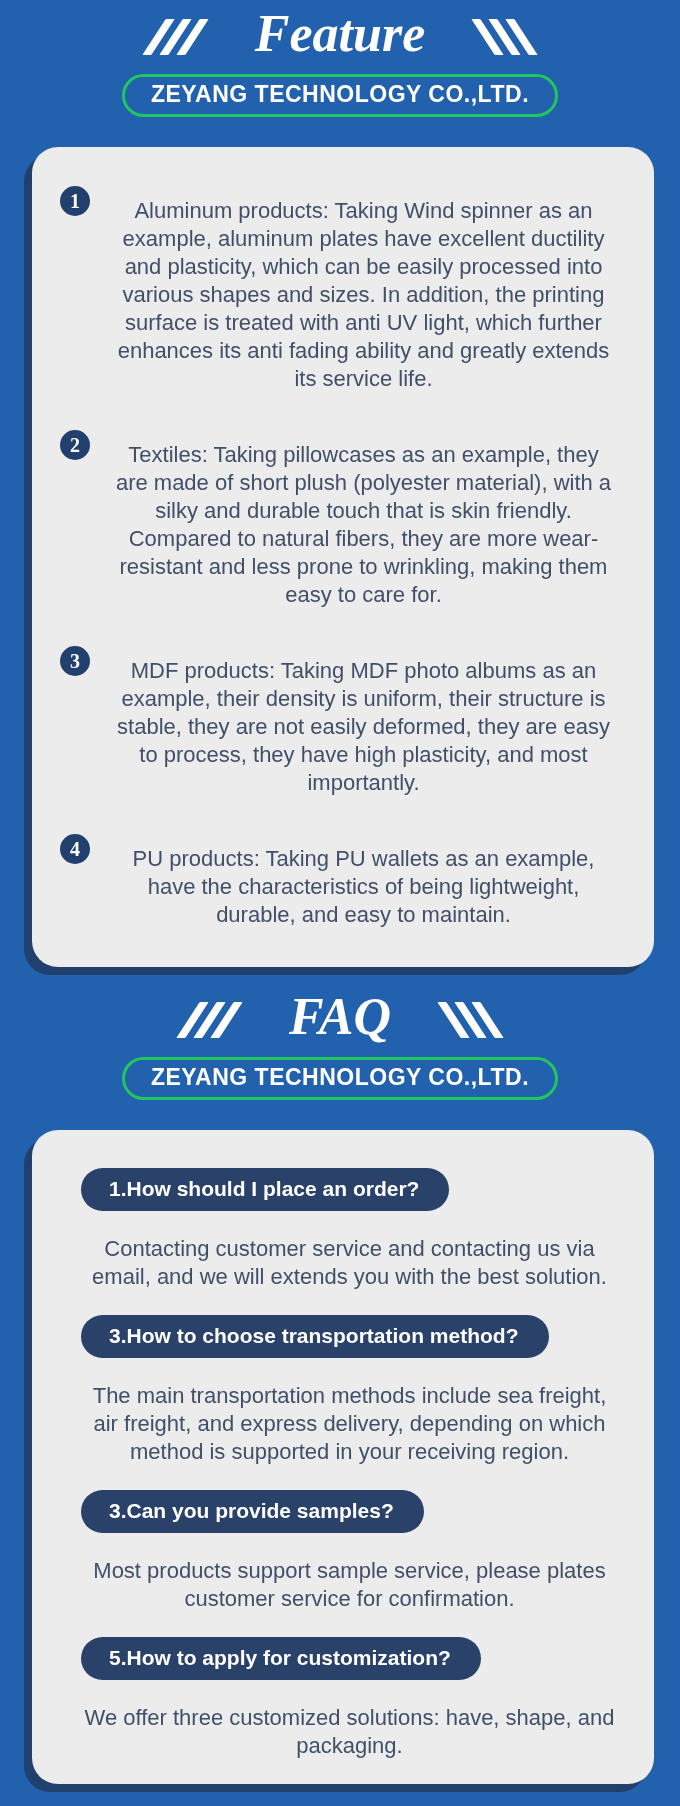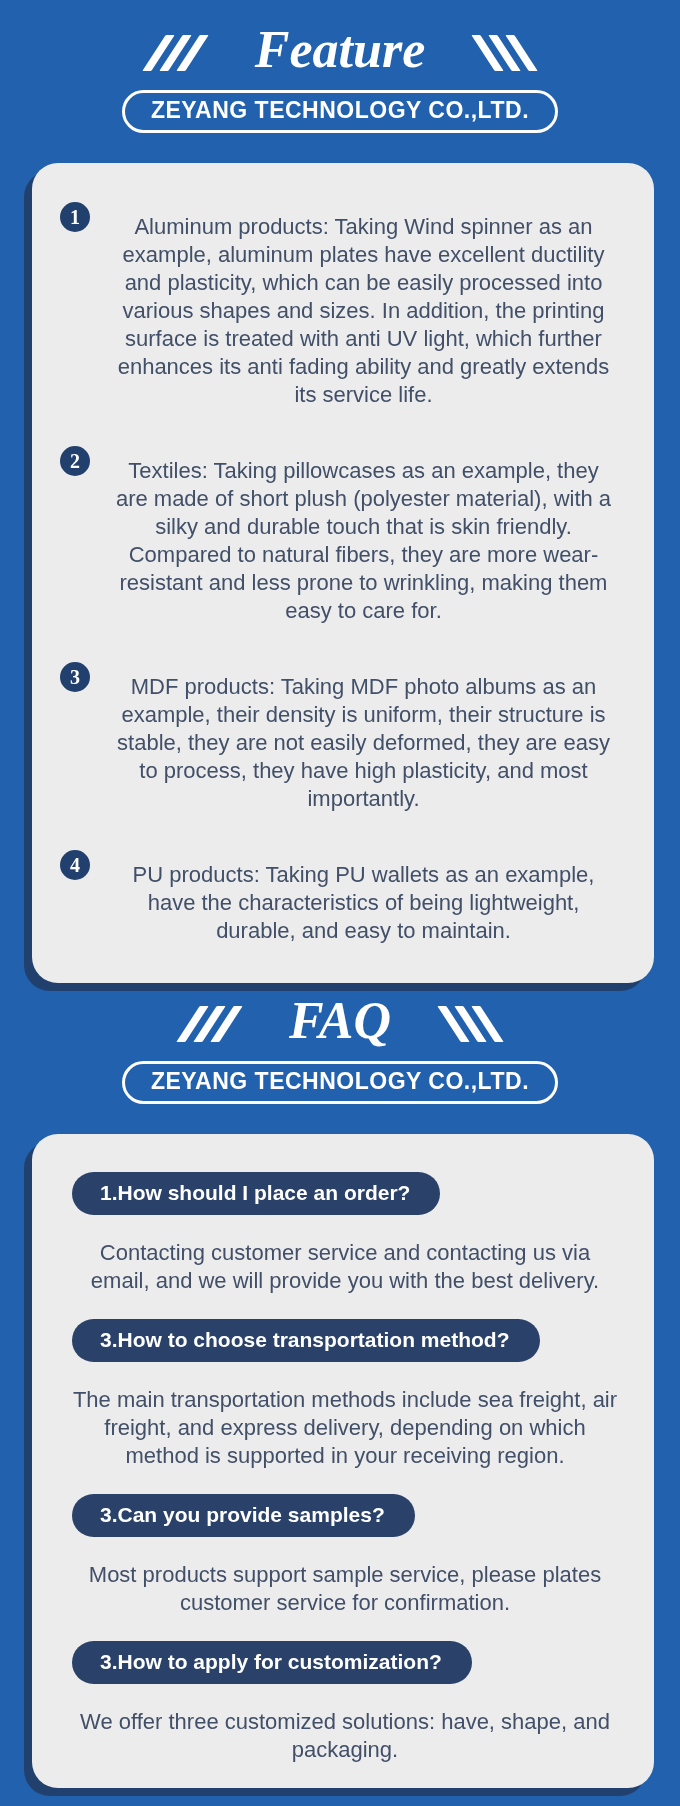--- a/index.html
+++ b/index.html
@@ -4,22 +4,22 @@
 <style>
   html, body {
     margin: 0;
     padding: 0;
     width: 680px;
     height: 1806px;
     background: #2261ae;
     font-family: "Liberation Sans", sans-serif;
     overflow: hidden;
   }
-  .section-header { text-align: center; padding-top: 20px; }
-  .faq-header { padding-top: 8px; }
+  .section-header { text-align: center; padding-top: 4px; }
+  .faq-header { padding-top: 20px; }
   .header-row {
     display: flex;
     align-items: center;
     justify-content: center;
     gap: 58px;
     height: 66px;
   }
   .section-title {
     font-family: "Liberation Serif", serif;
     font-style: italic;
@@ -28,21 +28,21 @@
     font-size: 52px;
     line-height: 1;
     padding-bottom: 6px;
   }
   .slash-group { display: flex; gap: 8px; }
   .slash { width: 9px; height: 36px; background: #ffffff; border-radius: 1px; }
   .slash-left .slash  { transform: skewX(-33deg); }
   .slash-right .slash { transform: skewX(33deg); }
   .company-pill {
     display: inline-block;
-    border: 3px solid #ffffff;
+    border: 3px solid #22c55e;
     border-radius: 24px;
     color: #ffffff;
     font-size: 23px;
     font-weight: bold;
     letter-spacing: 0.5px;
     padding: 4px 26px 6px 26px;
     margin-top: 4px;
   }
   .card {
     background: #ececec;
@@ -66,21 +66,21 @@
     margin-right: 13px;
     margin-top: 1px;
   }
   .feature-text, .answer {
     font-size: 22px;
     line-height: 28px;
     color: #414f68;
     margin: 12px;
     text-align: center;
   }
-  .faq-card { padding: 38px 24px 24px 28px; }
+  .faq-card { padding: 38px 24px 24px 37px; }
   .q-pill {
     display: inline-block;
     background: #2a4169;
     color: #ffffff;
     font-size: 21px;
     font-weight: bold;
     border-radius: 22px;
     padding: 9px 30px 10px 28px;
     margin: 0 0 12px 12px;
   }
@@ -142,28 +142,28 @@
         <div class="slash"></div>
         <div class="slash"></div>
       </div>
     </div>
     <div class="company-pill">ZEYANG TECHNOLOGY CO.,LTD.</div>
   </div>
 
   <div class="card faq-card">
     <div class="qa-block">
       <div class="q-pill">1.How should I place an order?</div>
-      <p class="answer">Contacting customer service and contacting us via email, and we will provide you with the best delivery.</p>
+      <p class="answer">Contacting customer service and contacting us via email, and we will extends you with the best solution.</p>
     </div>
     <div class="qa-block">
       <div class="q-pill">3.How to choose transportation method?</div>
       <p class="answer">The main transportation methods include sea freight, air freight, and express delivery, depending on which method is supported in your receiving region.</p>
     </div>
     <div class="qa-block">
       <div class="q-pill">3.Can you provide samples?</div>
       <p class="answer">Most products support sample service, please plates customer service for confirmation.</p>
     </div>
     <div class="qa-block">
-      <div class="q-pill">3.How to apply for customization?</div>
+      <div class="q-pill">5.How to apply for customization?</div>
       <p class="answer">We offer three customized solutions: have, shape, and packaging.</p>
     </div>
   </div>
 </section>
 
 </body></html>

